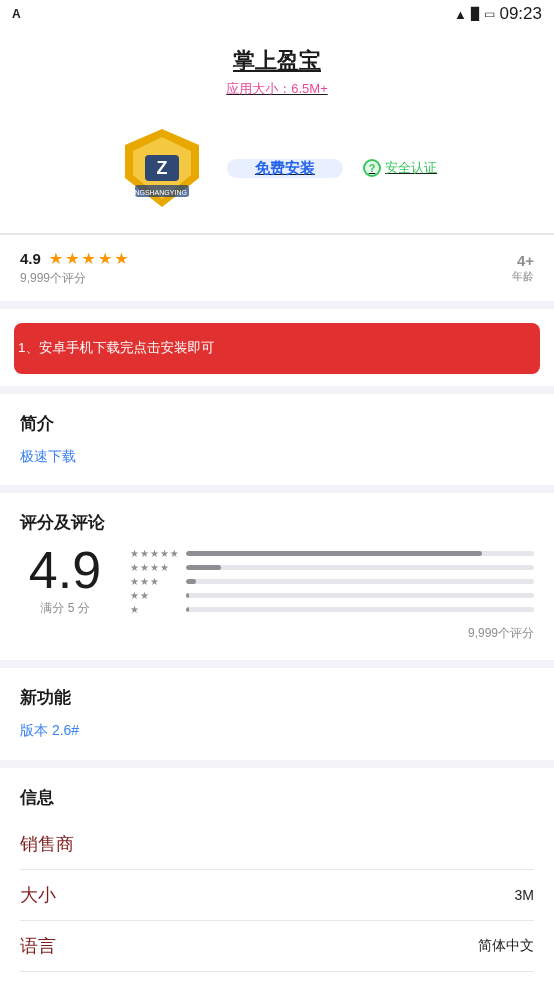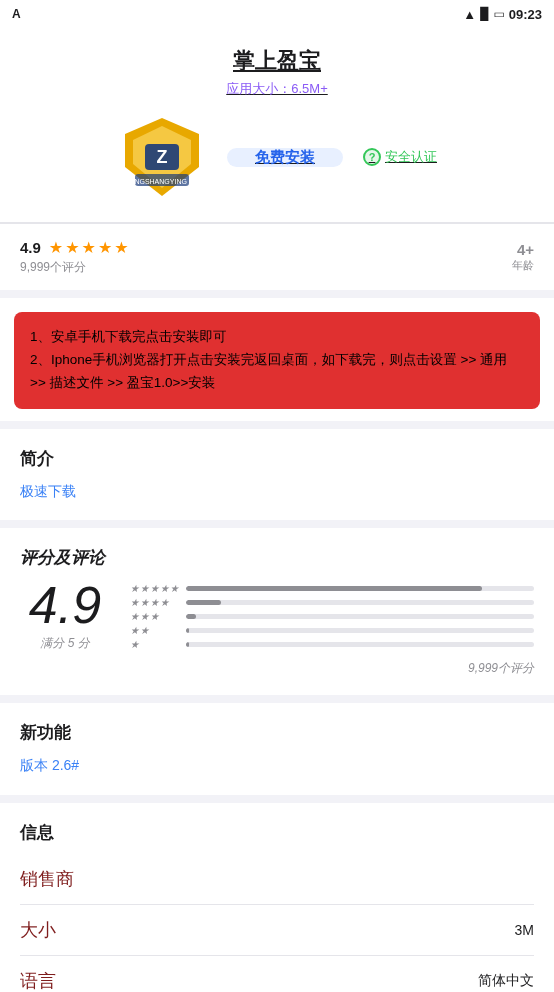--- a/index.html
+++ b/index.html
@@ -37,22 +37,22 @@
       text-decoration: underline;
     }
     .app-title {
       font-size: 22px;
       font-weight: 600;
       color: #1c1c1e;
       margin-bottom: 4px;
     }
     .app-size {
       font-size: 13px;
-      color: #8b5cf6;
-      margin-bottom: 14px;
+      color: #ec4899;
+      margin-bottom: 25px;
     }
     .app-main-row {
       display: flex;
       align-items: center;
       gap: 20px;
       width: 100%;
       justify-content: center;
     }
     .app-logo-wrapper {
       width: 90px;
@@ -115,22 +115,22 @@
     .star { color: #ff9500; font-size: 16px; }
     .rating-count { font-size: 12px; color: #8e8e93; margin-top: 2px; }
     .age-badge { font-size: 15px; font-weight: 700; color: #8e8e93; }
     .age-label { font-size: 11px; color: #8e8e93; text-align: center; }
 
     
     .notice-box {
       background: #e03030;
       margin: 0 14px 12px;
       border-radius: 8px;
-      padding: 14px 16px;
-      color: #000000;
+      padding: 14px 4px;
+      color: #ffffff;
       font-size: 13.5px;
       line-height: 1.7;
     }
     .notice-section {
       background: #fff;
       padding: 14px 0 0;
       border-bottom: 8px solid #f2f2f7;
     }
 
     
@@ -149,21 +149,20 @@
       font-size: 14px;
       color: #3b82f6;
       line-height: 1.6;
     }
 
     
     .ratings-section {
       background: #fff;
       padding: 18px 20px;
       border-bottom: 8px solid #f2f2f7;
-      font-style: italic;
     }
     .ratings-inner {
       display: flex;
       gap: 20px;
       align-items: flex-start;
     }
     .big-score-col {
       display: flex;
       flex-direction: column;
       align-items: center;
@@ -230,21 +229,21 @@
   </style>
 </head>
 <body>
 
 <div class="status-bar">
   <span class="status-bar-left">A</span>
   <div class="status-bar-right">
     <span style="font-size:13px;">▲</span>
     <span style="font-size:12px;">▉</span>
     <span style="font-size:12px;">▭</span>
-    <span style="font-size:13px;font-weight:700;">09:23</span>
+    <span style="font-size:17px;font-weight:400;">09:23</span>
   </div>
 </div>
 
 <div class="app-header">
   <span class="app-title">掌上盈宝</span>
   <span class="app-size">应用大小：6.5M+</span>
   <div class="app-main-row">
 
     <div class="app-logo-wrapper">
       <svg class="app-logo" viewBox="0 0 90 90">
@@ -284,21 +283,20 @@
   </div>
   <div style="text-align:right;">
     <div class="age-badge">4+</div>
     <div class="age-label">年龄</div>
   </div>
 </div>
 
 <div class="notice-section">
   <div class="notice-box">
     <div>1、安卓手机下载完点击安装即可</div>
-    <div>2、Iphone手机浏览器打开点击安装完返回桌面，如下载完，则点击设置 &gt;&gt; 通用 &gt;&gt; 描述文件 &gt;&gt; 盈宝1.0&gt;&gt;安装</div>
   </div>
 </div>
 
 <div class="section">
   <div class="section-title">简介</div>
   <div class="section-body">极速下载</div>
 </div>
 
 <div class="ratings-section">
   <div class="section-title">评分及评论</div>

